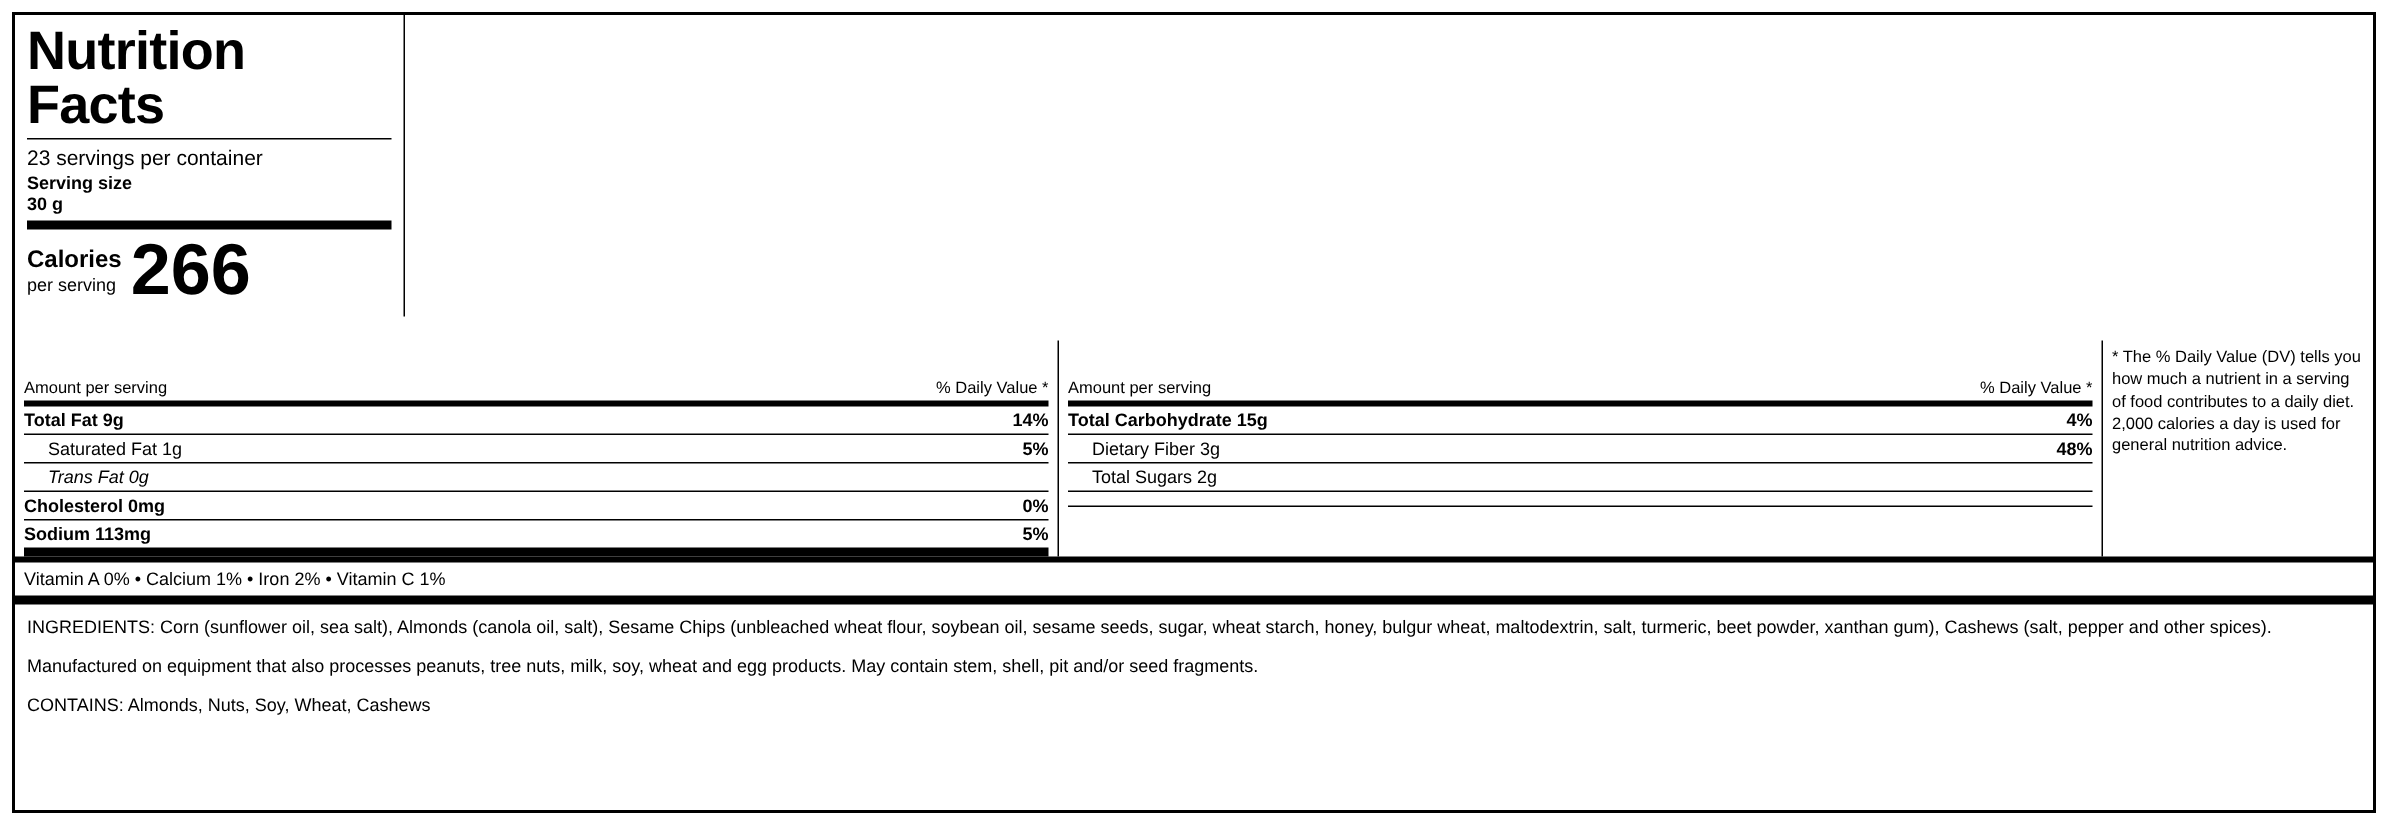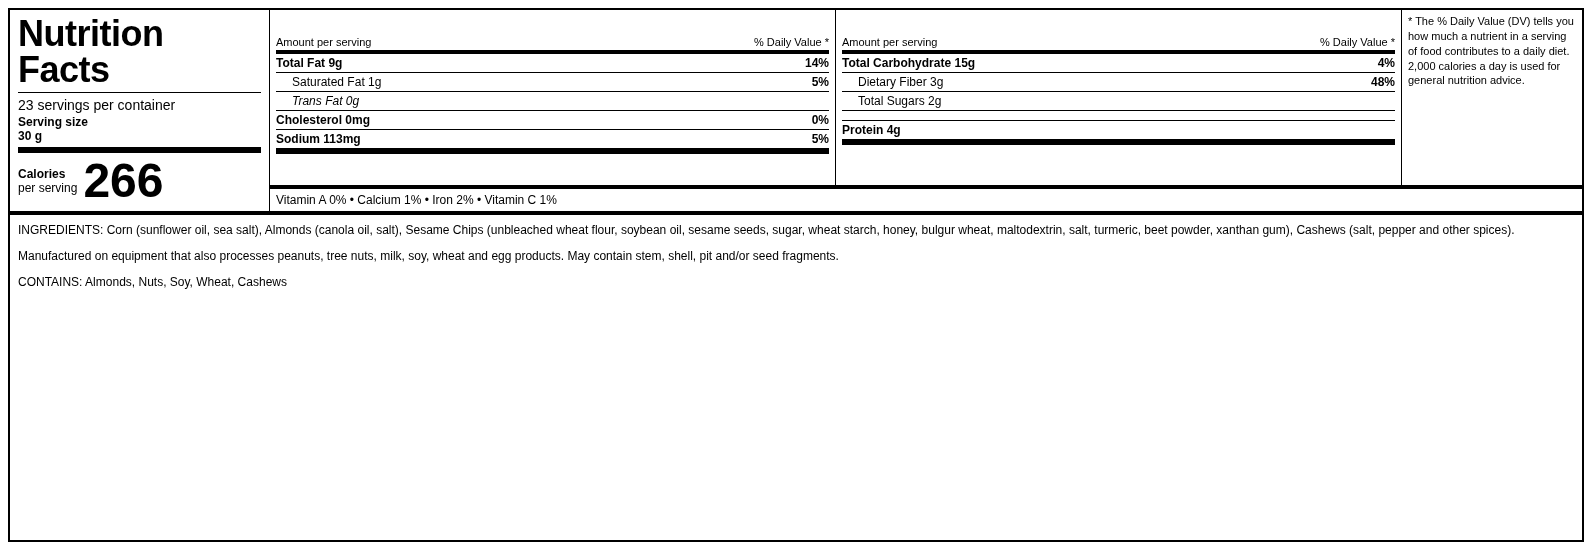--- a/index.html
+++ b/index.html
@@ -14,22 +14,23 @@
     .outer-border {
       border: 2px solid #000;
       margin: 8px;
       padding: 0;
       height: calc(100% - 16px);
       display: flex;
       flex-direction: column;
     }
     .top-section {
       display: flex;
-      flex-direction: row;
-      border-bottom: 4px solid #000000;
+      flex-direction: column;
+      border-bottom: 6px solid #000000;
+      gap: 16px;
     }
     
     .left-panel {
       width: 260px;
       min-width: 260px;
       padding: 6px 8px;
       border-right: 1px solid #000;
       display: flex;
       flex-direction: column;
     }
@@ -51,21 +52,21 @@
     .serving-size-label {
       font-size: 12px;
       font-weight: bold;
     }
     .left-thick-divider {
       border: 0;
       border-top: 6px solid #000;
       margin: 4px 0;
     }
     .calories-label {
-      font-size: 12px;
+      font-size: 16px;
       font-weight: bold;
     }
     .calories-per-serving {
       font-size: 12px;
     }
     .calories-number {
       font-size: 48px;
       font-weight: 900;
       line-height: 1.0;
     }
@@ -244,24 +245,20 @@
             <span class="nutrient-value">48%</span>
           </div>
 
           <div class="nutrient-row">
             <span class="nutrient-label indented">Total Sugars 2g</span>
             <span class="nutrient-value"></span>
           </div>
 
           <div class="nutrient-row no-border" style="border-bottom: 1px solid #000; height: 10px;"></div>
 
-          <div class="nutrient-row thick-bottom">
-            <span class="nutrient-label bold">Protein 4g</span>
-            <span class="nutrient-value"></span>
-          </div>
         </div>
 
         <div class="right-panel">
           <span>* The % Daily Value (DV) tells you how much a nutrient in a serving of food contributes to a daily diet. 2,000 calories a day is used for general nutrition advice.</span>
         </div>
       </div>
 
       <div class="vitamins-section">
         <span>Vitamin A  0%  •  Calcium  1%  •  Iron  2%  •  Vitamin C  1%</span>
       </div>

